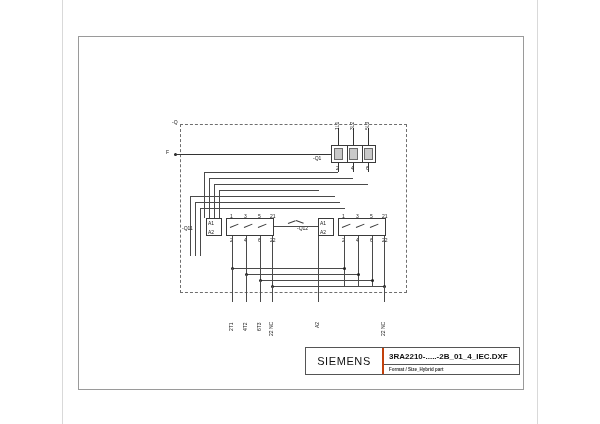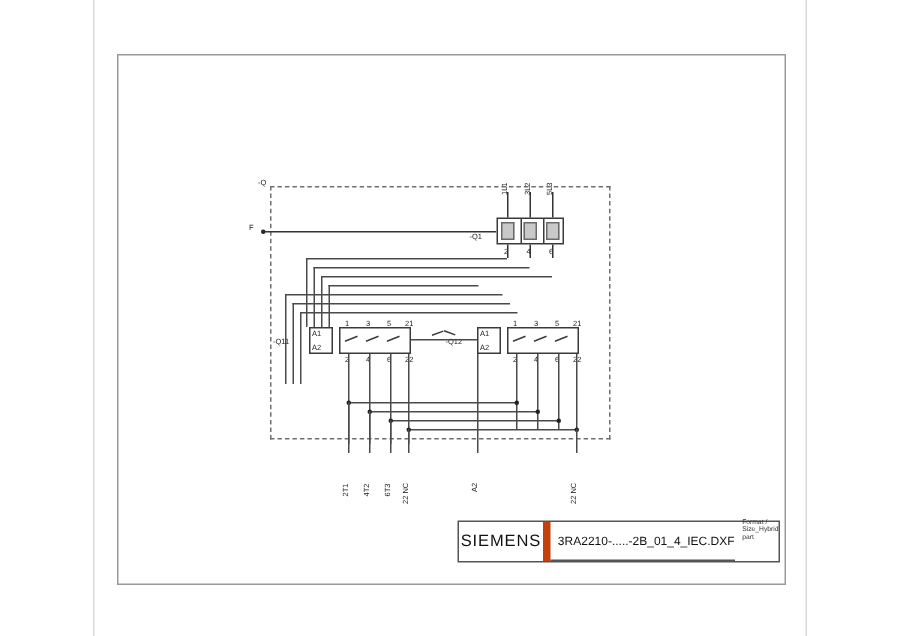--- a/index.html
+++ b/index.html
@@ -130,37 +130,38 @@
     top: 347px;
     width: 215px;
     height: 28px;
     border: 1px solid #555555;
     box-sizing: border-box;
     display: flex;
     background: #ffffff;
   }
   .tb-left {
     width: 78px;
-    border-right: 5px solid #c2410c;
+    border-right: 2px solid #c2410c;
     display: flex;
     align-items: center;
     justify-content: center;
     box-sizing: border-box;
   }
   .tb-brand {
     font-size: 11px;
     letter-spacing: 0.6px;
     color: #111111;
     font-family: "Liberation Sans", sans-serif;
   }
   .tb-right {
     flex: 1;
     display: flex;
-    flex-direction: row;
-    box-sizing: border-box;
+    flex-direction: column;
+    box-sizing: border-box;
+    font-weight: bold;
   }
   .tb-file {
     flex: 1;
     display: flex;
     align-items: center;
     padding-left: 5px;
     font-size: 8px;
     color: #111111;
     border-bottom: 1px solid #555555;
     box-sizing: border-box;

